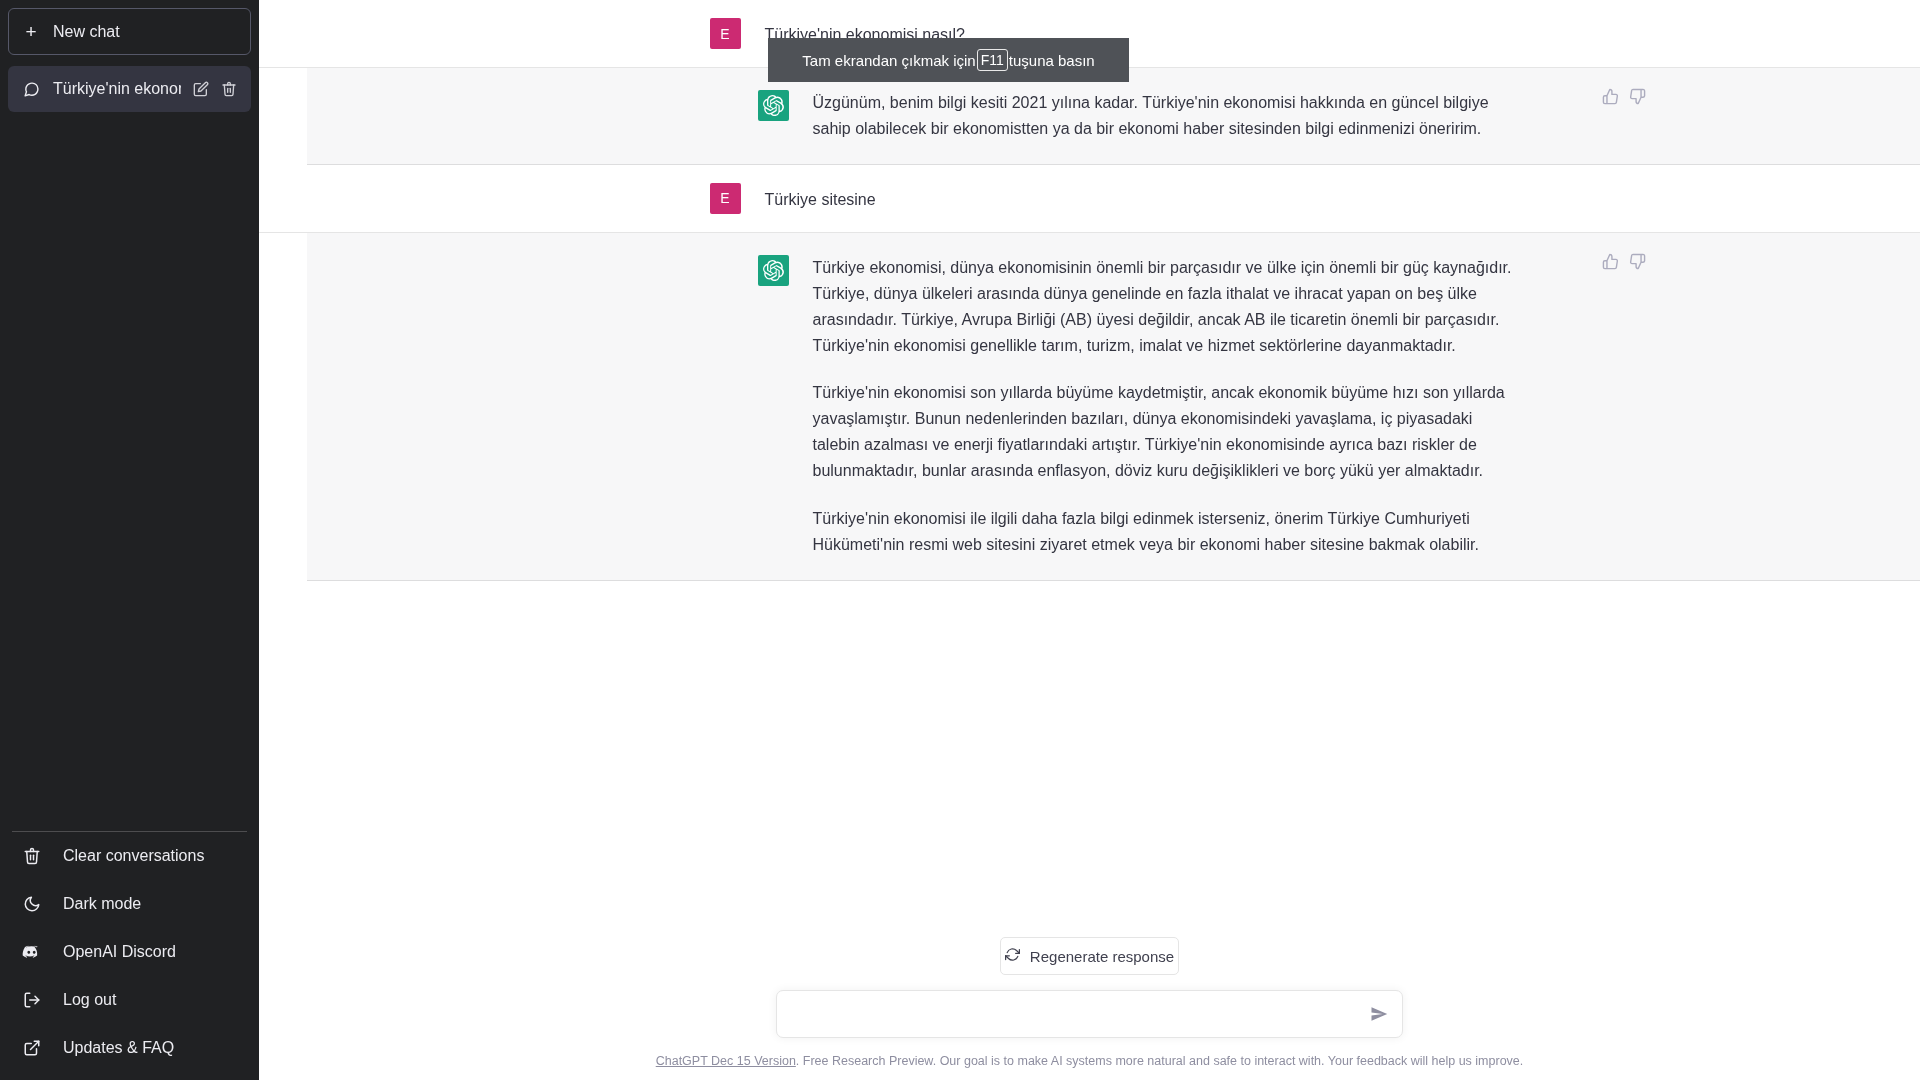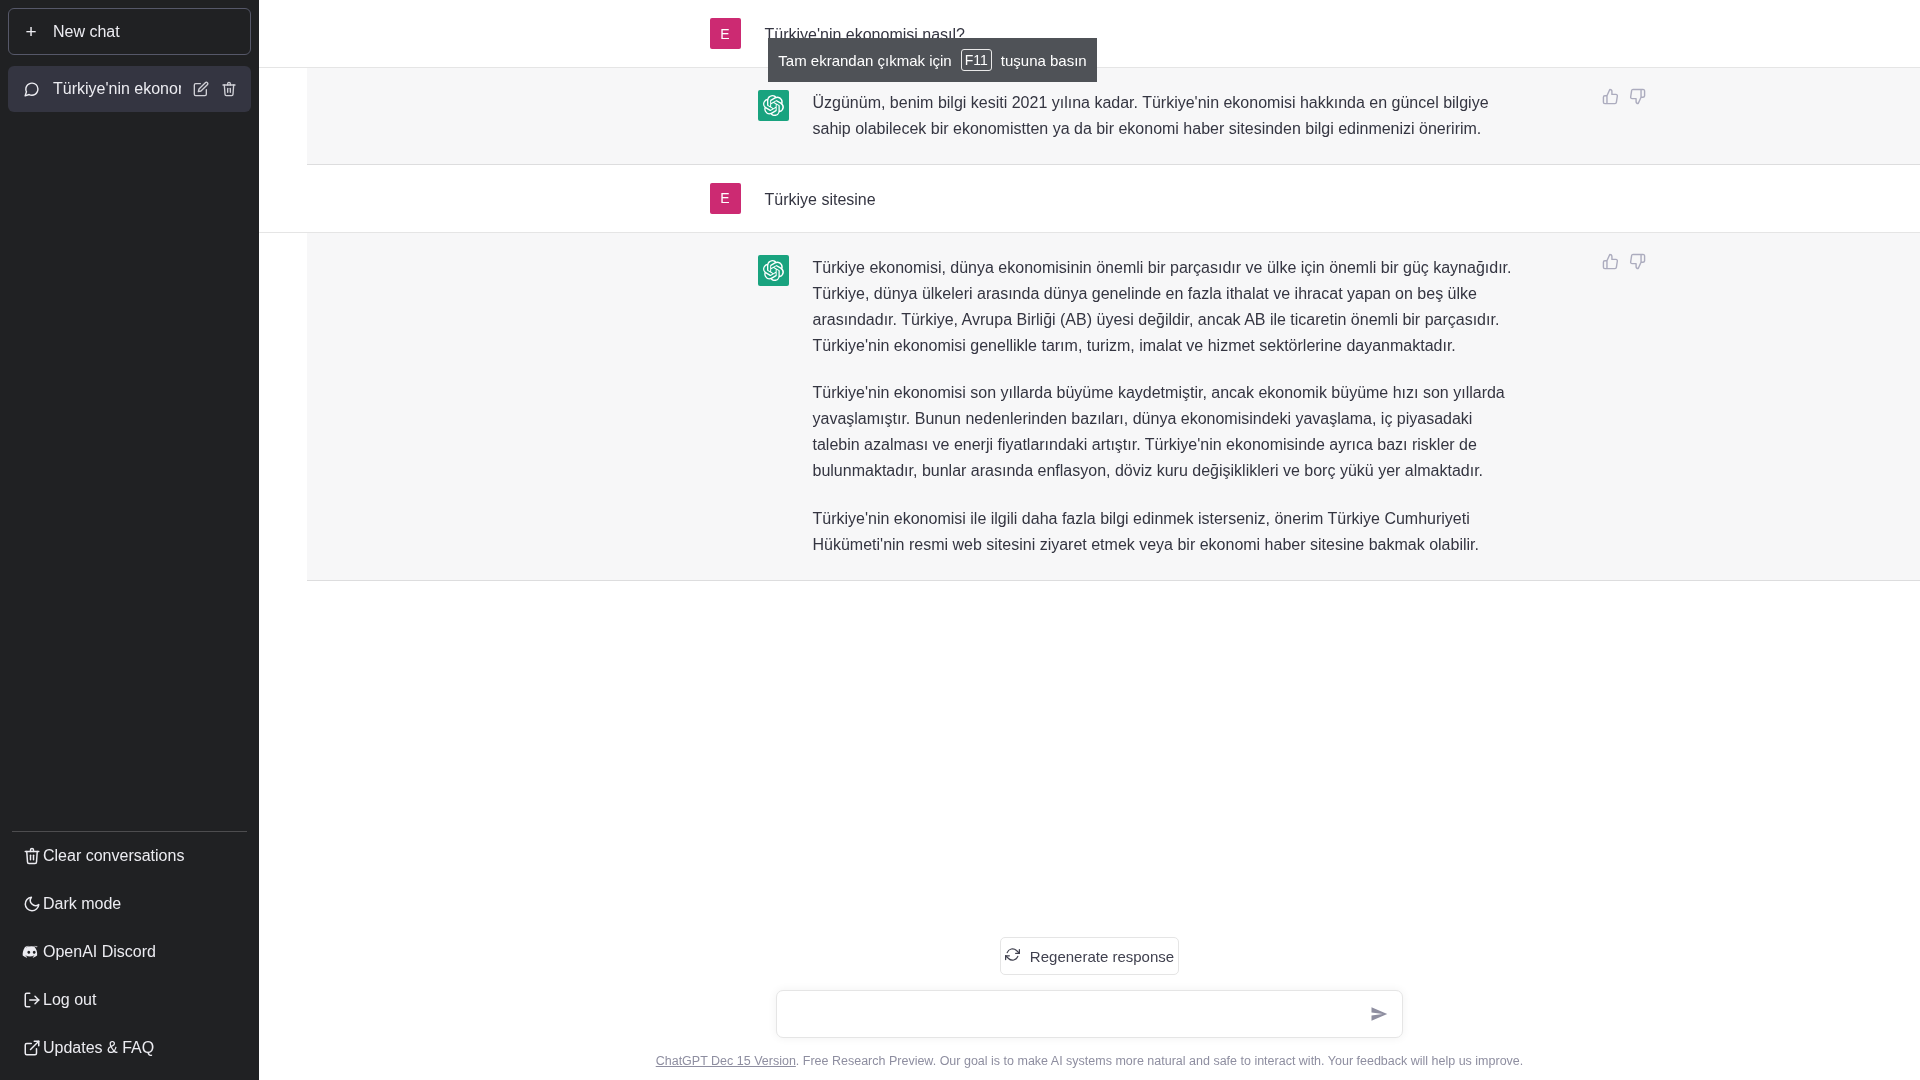--- a/index.html
+++ b/index.html
@@ -35,21 +35,21 @@
     font-size: 16px; color: #ececf1; cursor: pointer;
   }
   .sb-conv .conv-label {
     flex: 1 1 auto; white-space: nowrap; overflow: hidden;
     font-size: 16px;
   }
   .sb-conv .act { opacity: .85; display:flex; align-items:center; }
   .sb-spacer { flex: 1 1 auto; }
   .sb-divider { height: 1px; background: #4d4d4f; margin: 0 4px 0 4px; flex: 0 0 auto; }
   .sb-item {
-    display: flex; align-items: center; gap: 2px;
+    display: flex; align-items: center; gap: 22px;
     height: 48px; padding: 0 14px;
     font-size: 16px; color: #ececf1; cursor: pointer; border-radius: 6px;
     flex: 0 0 auto;
   }
   .sb-icon { width: 19px; height: 19px; display: flex; align-items: center; justify-content: center; flex: 0 0 19px; }
   .sb-icon svg { display: block; }
 
   
   #main {
     flex: 1 1 auto; position: relative;
@@ -83,23 +83,23 @@
   .msg-actions .ic { cursor: pointer; display:flex; }
 
   .user .body { padding-top: 4px; }
 
   
   .msg.user .msg-inner { padding-top: 18px; padding-bottom: 18px; }
 
   
   #fs-tip {
     position: absolute; left: 509px; top: 38px;
-    width: 329px; height: 44px;
+    width: 361px; height: 44px;
     background: #4f5257; color: #ffffff;
-    display: flex; align-items: center; justify-content: center; gap: 9px;
+    display: flex; align-items: center; justify-content: center; gap: 1px;
     font-size: 15px; z-index: 50;
   }
   #fs-tip .key {
     border: 1px solid #e9e9e9; border-radius: 3px;
     padding: 3px 3px; font-size: 14px; line-height: 1;
   }
 
   
   #composer-wrap {
     flex: 0 0 auto; padding-bottom: 0;

